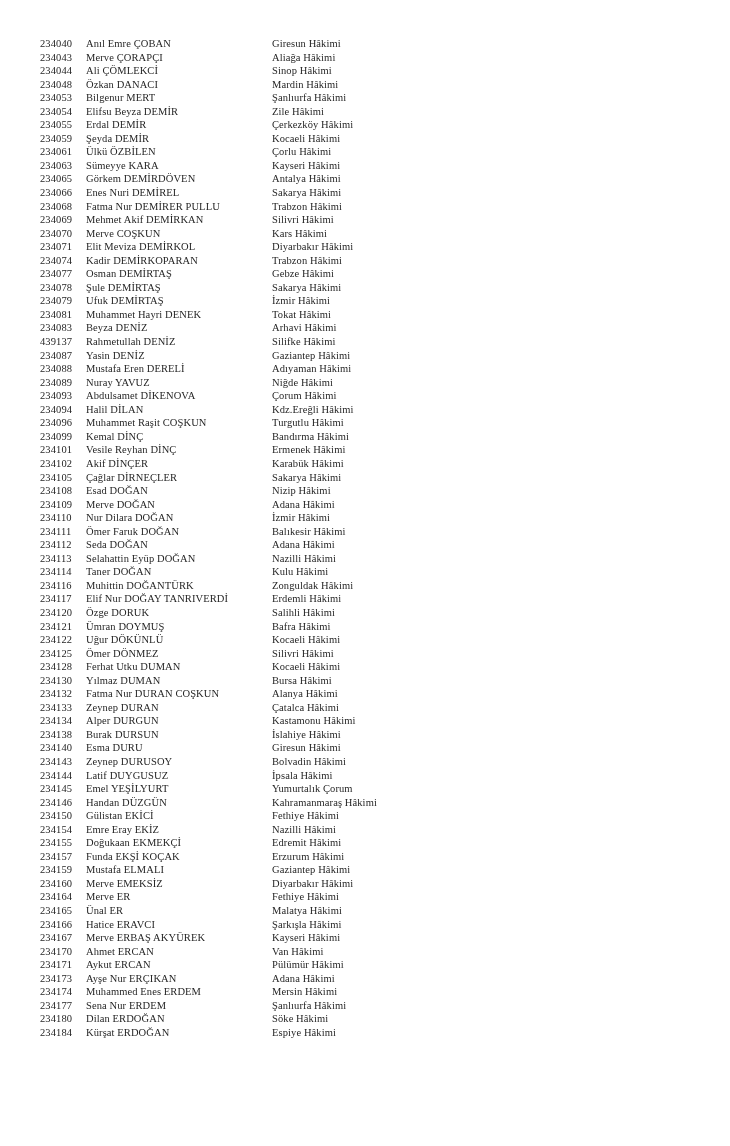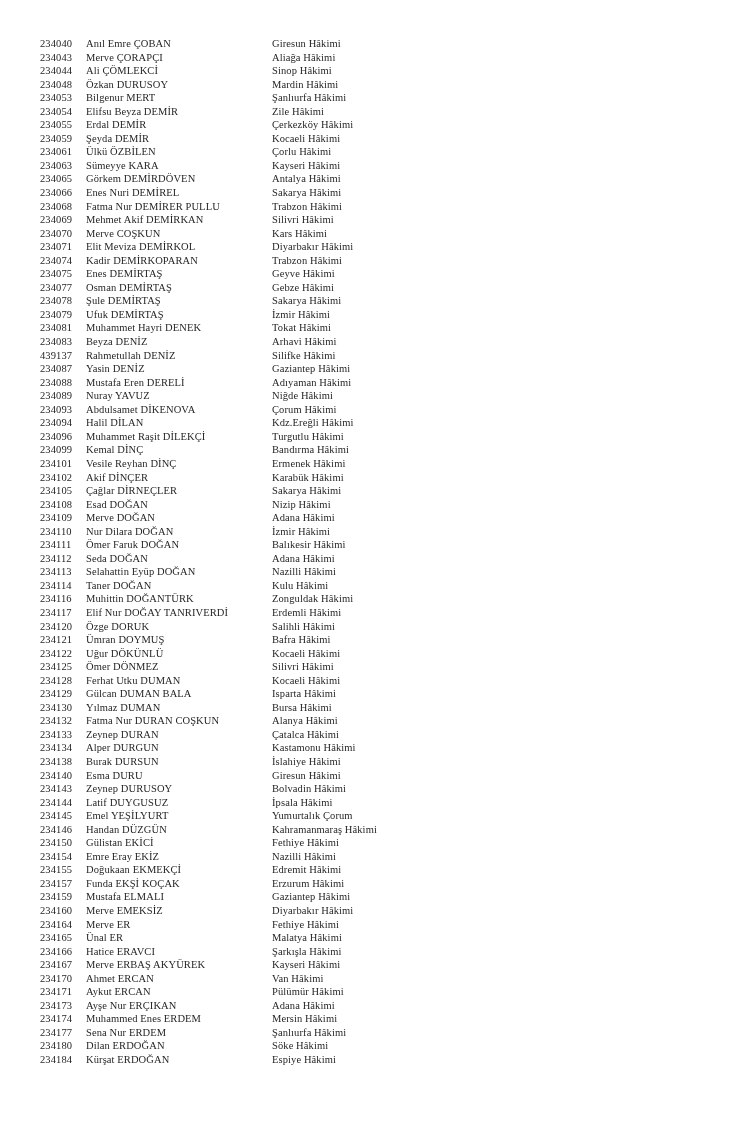--- a/index.html
+++ b/index.html
@@ -51,66 +51,64 @@
   }
 </style>
 </head>
 <body>
 
 <div class="page">
   <div class="list">
       <div class="row"><span class="col-id">234040</span><span class="col-name">Anıl Emre ÇOBAN</span><span class="col-post">Giresun Hâkimi</span></div>
       <div class="row"><span class="col-id">234043</span><span class="col-name">Merve ÇORAPÇI</span><span class="col-post">Aliağa Hâkimi</span></div>
       <div class="row"><span class="col-id">234044</span><span class="col-name">Ali ÇÖMLEKCİ</span><span class="col-post">Sinop Hâkimi</span></div>
-      <div class="row"><span class="col-id">234048</span><span class="col-name">Özkan DURUSOY</span><span class="col-post">Mardin Hâkimi</span></div>
+      <div class="row"><span class="col-id">234048</span><span class="col-name">Özkan DANACI</span><span class="col-post">Mardin Hâkimi</span></div>
       <div class="row"><span class="col-id">234053</span><span class="col-name">Bilgenur MERT</span><span class="col-post">Şanlıurfa Hâkimi</span></div>
       <div class="row"><span class="col-id">234054</span><span class="col-name">Elifsu Beyza DEMİR</span><span class="col-post">Zile Hâkimi</span></div>
       <div class="row"><span class="col-id">234055</span><span class="col-name">Erdal DEMİR</span><span class="col-post">Çerkezköy Hâkimi</span></div>
       <div class="row"><span class="col-id">234059</span><span class="col-name">Şeyda DEMİR</span><span class="col-post">Kocaeli Hâkimi</span></div>
       <div class="row"><span class="col-id">234061</span><span class="col-name">Ülkü ÖZBİLEN</span><span class="col-post">Çorlu Hâkimi</span></div>
       <div class="row"><span class="col-id">234063</span><span class="col-name">Sümeyye KARA</span><span class="col-post">Kayseri Hâkimi</span></div>
       <div class="row"><span class="col-id">234065</span><span class="col-name">Görkem DEMİRDÖVEN</span><span class="col-post">Antalya Hâkimi</span></div>
       <div class="row"><span class="col-id">234066</span><span class="col-name">Enes Nuri DEMİREL</span><span class="col-post">Sakarya Hâkimi</span></div>
       <div class="row"><span class="col-id">234068</span><span class="col-name">Fatma Nur DEMİRER PULLU</span><span class="col-post">Trabzon Hâkimi</span></div>
       <div class="row"><span class="col-id">234069</span><span class="col-name">Mehmet Akif DEMİRKAN</span><span class="col-post">Silivri Hâkimi</span></div>
       <div class="row"><span class="col-id">234070</span><span class="col-name">Merve COŞKUN</span><span class="col-post">Kars Hâkimi</span></div>
       <div class="row"><span class="col-id">234071</span><span class="col-name">Elit Meviza DEMİRKOL</span><span class="col-post">Diyarbakır Hâkimi</span></div>
       <div class="row"><span class="col-id">234074</span><span class="col-name">Kadir DEMİRKOPARAN</span><span class="col-post">Trabzon Hâkimi</span></div>
-      <div class="row"><span class="col-id">234075</span><span class="col-name">Enes DEMİRTAŞ</span><span class="col-post">Geyve Hâkimi</span></div>
       <div class="row"><span class="col-id">234077</span><span class="col-name">Osman DEMİRTAŞ</span><span class="col-post">Gebze Hâkimi</span></div>
       <div class="row"><span class="col-id">234078</span><span class="col-name">Şule DEMİRTAŞ</span><span class="col-post">Sakarya Hâkimi</span></div>
       <div class="row"><span class="col-id">234079</span><span class="col-name">Ufuk DEMİRTAŞ</span><span class="col-post">İzmir Hâkimi</span></div>
       <div class="row"><span class="col-id">234081</span><span class="col-name">Muhammet Hayri DENEK</span><span class="col-post">Tokat Hâkimi</span></div>
       <div class="row"><span class="col-id">234083</span><span class="col-name">Beyza DENİZ</span><span class="col-post">Arhavi Hâkimi</span></div>
       <div class="row"><span class="col-id">439137</span><span class="col-name">Rahmetullah DENİZ</span><span class="col-post">Silifke Hâkimi</span></div>
       <div class="row"><span class="col-id">234087</span><span class="col-name">Yasin DENİZ</span><span class="col-post">Gaziantep Hâkimi</span></div>
       <div class="row"><span class="col-id">234088</span><span class="col-name">Mustafa Eren DERELİ</span><span class="col-post">Adıyaman Hâkimi</span></div>
       <div class="row"><span class="col-id">234089</span><span class="col-name">Nuray YAVUZ</span><span class="col-post">Niğde Hâkimi</span></div>
       <div class="row"><span class="col-id">234093</span><span class="col-name">Abdulsamet DİKENOVA</span><span class="col-post">Çorum Hâkimi</span></div>
       <div class="row"><span class="col-id">234094</span><span class="col-name">Halil DİLAN</span><span class="col-post">Kdz.Ereğli Hâkimi</span></div>
-      <div class="row"><span class="col-id">234096</span><span class="col-name">Muhammet Raşit DİLEKÇİ</span><span class="col-post">Turgutlu Hâkimi</span></div>
+      <div class="row"><span class="col-id">234096</span><span class="col-name">Muhammet Raşit COŞKUN</span><span class="col-post">Turgutlu Hâkimi</span></div>
       <div class="row"><span class="col-id">234099</span><span class="col-name">Kemal DİNÇ</span><span class="col-post">Bandırma Hâkimi</span></div>
       <div class="row"><span class="col-id">234101</span><span class="col-name">Vesile Reyhan DİNÇ</span><span class="col-post">Ermenek Hâkimi</span></div>
       <div class="row"><span class="col-id">234102</span><span class="col-name">Akif DİNÇER</span><span class="col-post">Karabük Hâkimi</span></div>
       <div class="row"><span class="col-id">234105</span><span class="col-name">Çağlar DİRNEÇLER</span><span class="col-post">Sakarya Hâkimi</span></div>
       <div class="row"><span class="col-id">234108</span><span class="col-name">Esad DOĞAN</span><span class="col-post">Nizip Hâkimi</span></div>
       <div class="row"><span class="col-id">234109</span><span class="col-name">Merve DOĞAN</span><span class="col-post">Adana Hâkimi</span></div>
       <div class="row"><span class="col-id">234110</span><span class="col-name">Nur Dilara DOĞAN</span><span class="col-post">İzmir Hâkimi</span></div>
       <div class="row"><span class="col-id">234111</span><span class="col-name">Ömer Faruk DOĞAN</span><span class="col-post">Balıkesir Hâkimi</span></div>
       <div class="row"><span class="col-id">234112</span><span class="col-name">Seda DOĞAN</span><span class="col-post">Adana Hâkimi</span></div>
       <div class="row"><span class="col-id">234113</span><span class="col-name">Selahattin Eyüp DOĞAN</span><span class="col-post">Nazilli Hâkimi</span></div>
       <div class="row"><span class="col-id">234114</span><span class="col-name">Taner DOĞAN</span><span class="col-post">Kulu Hâkimi</span></div>
       <div class="row"><span class="col-id">234116</span><span class="col-name">Muhittin DOĞANTÜRK</span><span class="col-post">Zonguldak Hâkimi</span></div>
       <div class="row"><span class="col-id">234117</span><span class="col-name">Elif Nur DOĞAY TANRIVERDİ</span><span class="col-post">Erdemli Hâkimi</span></div>
       <div class="row"><span class="col-id">234120</span><span class="col-name">Özge DORUK</span><span class="col-post">Salihli Hâkimi</span></div>
       <div class="row"><span class="col-id">234121</span><span class="col-name">Ümran DOYMUŞ</span><span class="col-post">Bafra Hâkimi</span></div>
       <div class="row"><span class="col-id">234122</span><span class="col-name">Uğur DÖKÜNLÜ</span><span class="col-post">Kocaeli Hâkimi</span></div>
       <div class="row"><span class="col-id">234125</span><span class="col-name">Ömer DÖNMEZ</span><span class="col-post">Silivri Hâkimi</span></div>
       <div class="row"><span class="col-id">234128</span><span class="col-name">Ferhat Utku DUMAN</span><span class="col-post">Kocaeli Hâkimi</span></div>
-      <div class="row"><span class="col-id">234129</span><span class="col-name">Gülcan DUMAN BALA</span><span class="col-post">Isparta Hâkimi</span></div>
       <div class="row"><span class="col-id">234130</span><span class="col-name">Yılmaz DUMAN</span><span class="col-post">Bursa Hâkimi</span></div>
       <div class="row"><span class="col-id">234132</span><span class="col-name">Fatma Nur DURAN COŞKUN</span><span class="col-post">Alanya Hâkimi</span></div>
       <div class="row"><span class="col-id">234133</span><span class="col-name">Zeynep DURAN</span><span class="col-post">Çatalca Hâkimi</span></div>
       <div class="row"><span class="col-id">234134</span><span class="col-name">Alper DURGUN</span><span class="col-post">Kastamonu Hâkimi</span></div>
       <div class="row"><span class="col-id">234138</span><span class="col-name">Burak DURSUN</span><span class="col-post">İslahiye Hâkimi</span></div>
       <div class="row"><span class="col-id">234140</span><span class="col-name">Esma DURU</span><span class="col-post">Giresun Hâkimi</span></div>
       <div class="row"><span class="col-id">234143</span><span class="col-name">Zeynep DURUSOY</span><span class="col-post">Bolvadin Hâkimi</span></div>
       <div class="row"><span class="col-id">234144</span><span class="col-name">Latif DUYGUSUZ</span><span class="col-post">İpsala Hâkimi</span></div>
       <div class="row"><span class="col-id">234145</span><span class="col-name">Emel YEŞİLYURT</span><span class="col-post">Yumurtalık Çorum</span></div>
       <div class="row"><span class="col-id">234146</span><span class="col-name">Handan DÜZGÜN</span><span class="col-post">Kahramanmaraş Hâkimi</span></div>

